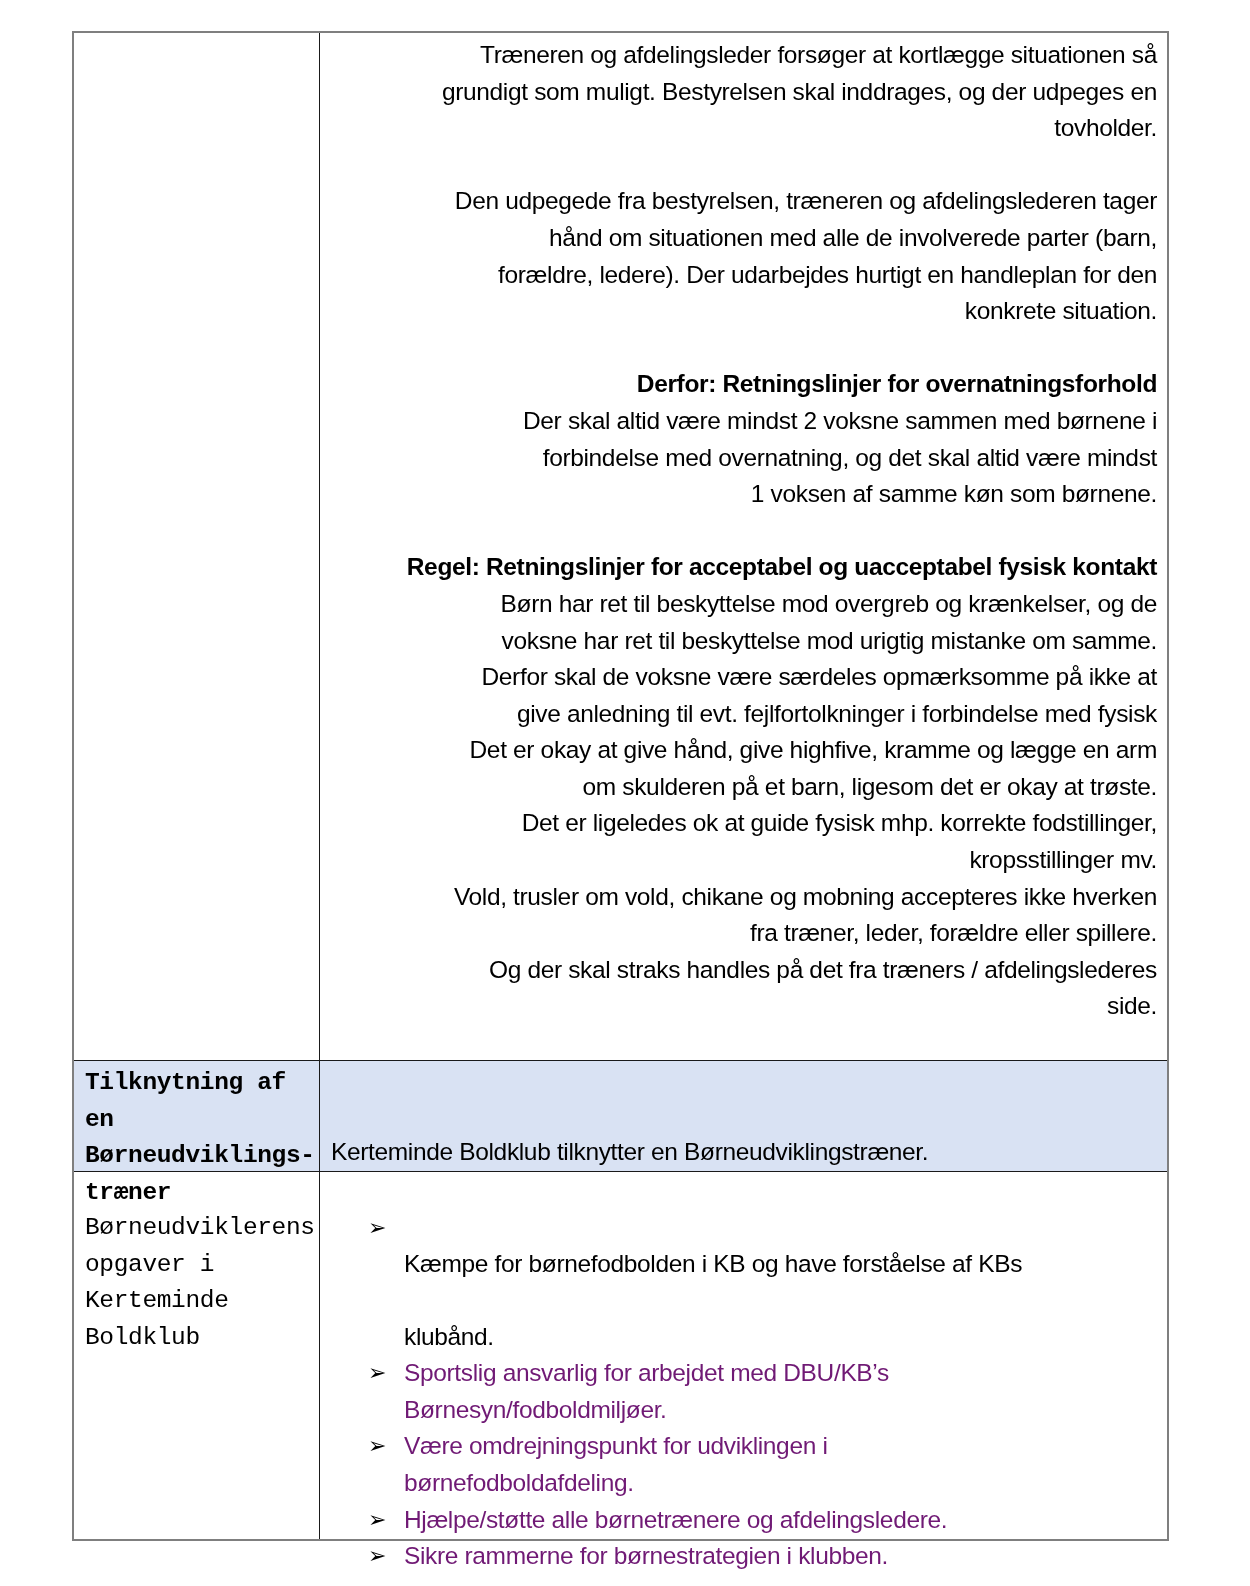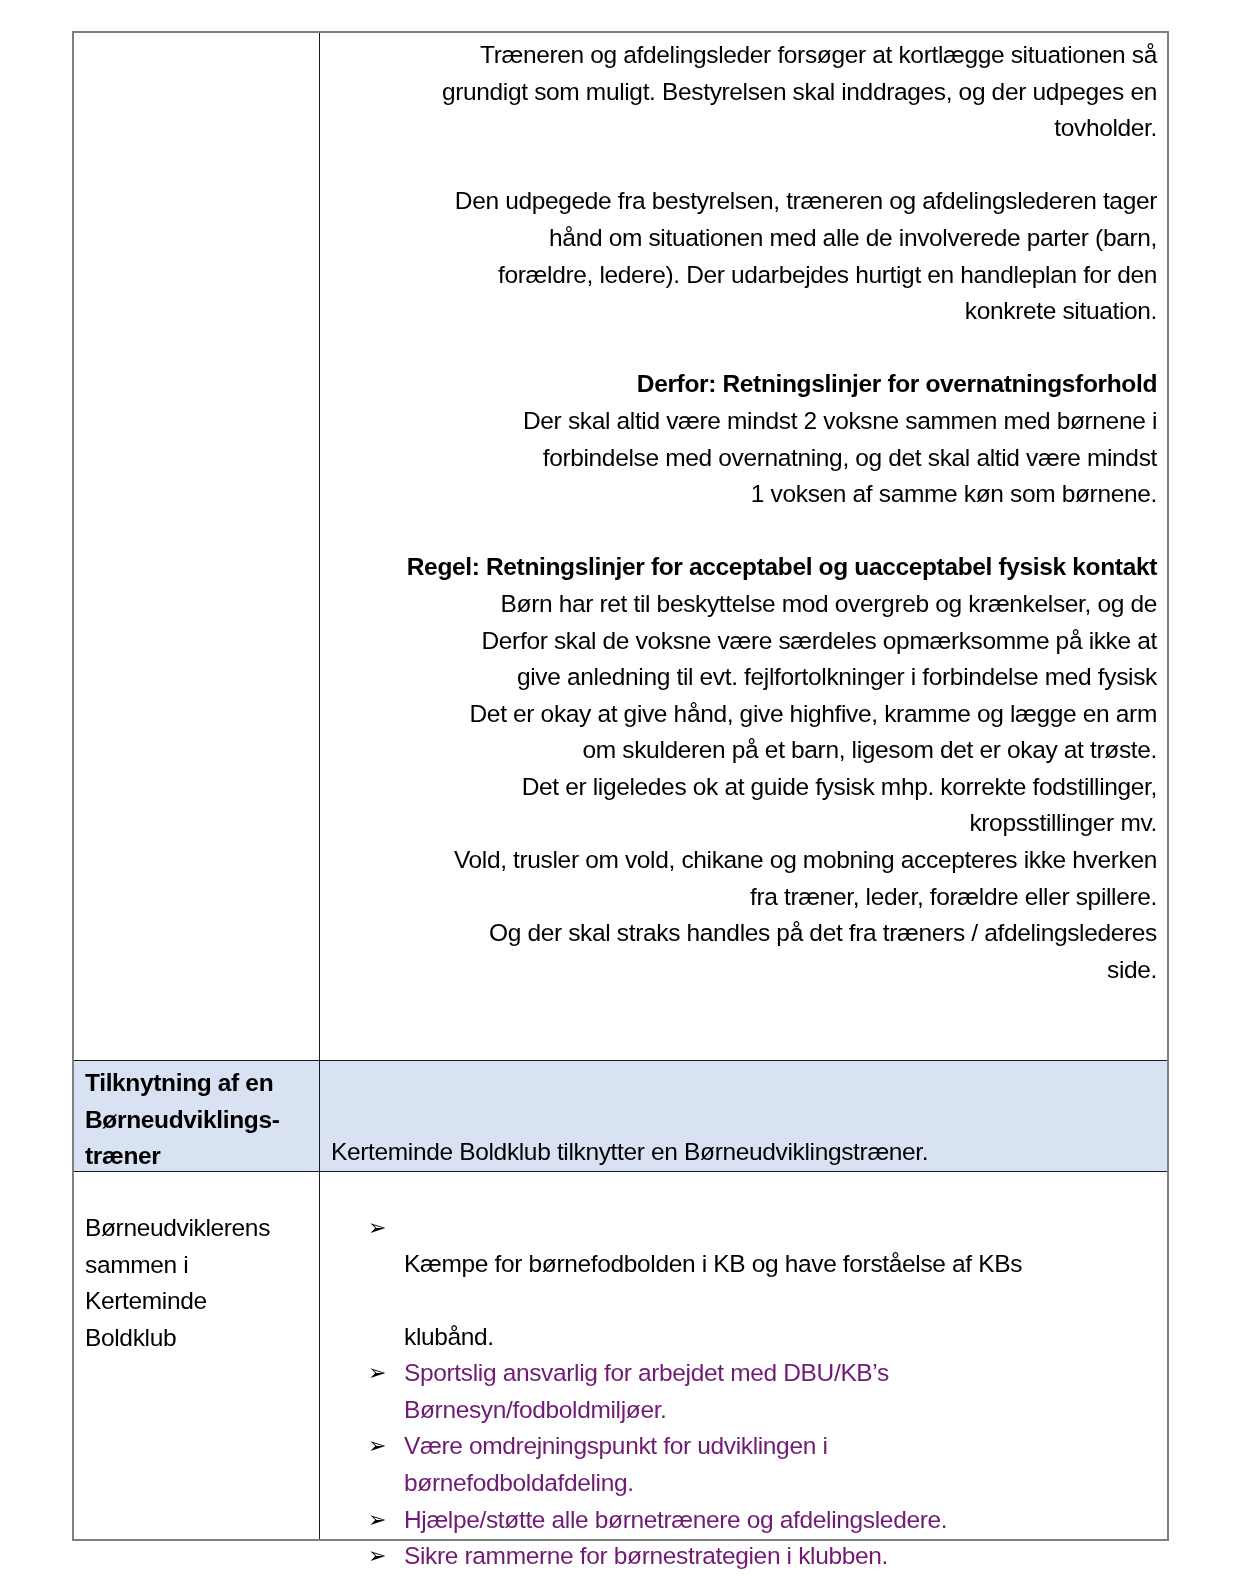--- a/index.html
+++ b/index.html
@@ -3,21 +3,21 @@
 <meta charset="utf-8">
 <style>
   html, body { margin: 0; padding: 0; background: #ffffff; }
   body { width: 1250px; height: 1586px; position: relative; overflow: hidden;
          font-family: "Liberation Sans", sans-serif; color: #000; }
   .tbl { position: absolute; left: 72px; top: 31px; width: 1097px;
          border: 2px solid #7f7f7f; box-sizing: border-box; }
   .row { display: flex; border-bottom: 1.5px solid #1a1a1a; box-sizing: border-box; }
   .row:last-child { border-bottom: none; border-radius: 30px; }
   .c1 { width: 246px; border-right: 1.5px solid #1a1a1a; box-sizing: border-box;
-        padding: 4px 10px 0 11px; }
+        padding: 4px 10px 0 11px; font-family: Liberation Mono, monospace; }
   .c2 { flex: 1; padding: 4px 10px 0 11px; box-sizing: border-box; }
   .txt { font-size: 24.5px; line-height: 36.6px; letter-spacing: -0.35px; margin: 0; }
   .b { font-weight: bold; }
   .gap { height: 36.6px; }
   .r1 { height: 1028px; text-align: right; }
   .r2 { height: 111px; background: #d9e2f3; }
   .r2 .c2 { display: flex; align-items: flex-end; padding-top: 0; }
   .r3 { height: 367px; }
   .r3 .c1 { padding-top: 38px; }
   .r3 .c2 { padding-top: 38px; padding-left: 48px; }
@@ -44,20 +44,21 @@
       <p class="txt">forældre, ledere). Der udarbejdes hurtigt en handleplan for den</p>
       <p class="txt">konkrete situation.</p>
       <div class="gap"></div>
       <p class="txt b">Derfor: Retningslinjer for overnatningsforhold</p>
       <p class="txt">Der skal altid være mindst 2 voksne sammen med børnene i</p>
       <p class="txt">forbindelse med overnatning, og det skal altid være mindst</p>
       <p class="txt">1 voksen af samme køn som børnene.</p>
       <div class="gap"></div>
       <p class="txt b">Regel: Retningslinjer for acceptabel og uacceptabel fysisk kontakt</p>
       <p class="txt">Børn har ret til beskyttelse mod overgreb og krænkelser, og de</p>
+      <p class="txt">voksne har ret til beskyttelse mod urigtig mistanke om samme.</p>
       <p class="txt">Derfor skal de voksne være særdeles opmærksomme på ikke at</p>
       <p class="txt">give anledning til evt. fejlfortolkninger i forbindelse med fysisk</p>
       <p class="txt">Det er okay at give hånd, give highfive, kramme og lægge en arm</p>
       <p class="txt">om skulderen på et barn, ligesom det er okay at trøste.</p>
       <p class="txt">Det er ligeledes ok at guide fysisk mhp. korrekte fodstillinger,</p>
       <p class="txt">kropsstillinger mv.</p>
       <p class="txt">Vold, trusler om vold, chikane og mobning accepteres ikke hverken</p>
       <p class="txt">fra træner, leder, forældre eller spillere.</p>
       <p class="txt">Og der skal straks handles på det fra træners / afdelingslederes</p>
       <p class="txt">side.</p>
@@ -71,21 +72,21 @@
       <p class="txt b">træner</p>
     </div>
     <div class="c2">
       <p class="txt">Kerteminde Boldklub tilknytter en Børneudviklingstræner.</p>
     </div>
   </div>
 
   <div class="row r3">
     <div class="c1">
       <p class="txt">Børneudviklerens</p>
-      <p class="txt">sammen i</p>
+      <p class="txt">opgaver i</p>
       <p class="txt">Kerteminde</p>
       <p class="txt">Boldklub</p>
     </div>
     <div class="c2">
       <ul class="bul">
         <li class="first">
             <span class="arrow">➢</span>
             <span class="t">Kæmpe for børnefodbolden i KB og have forståelse af KBs</span>
           </li>
         <li class="first">

